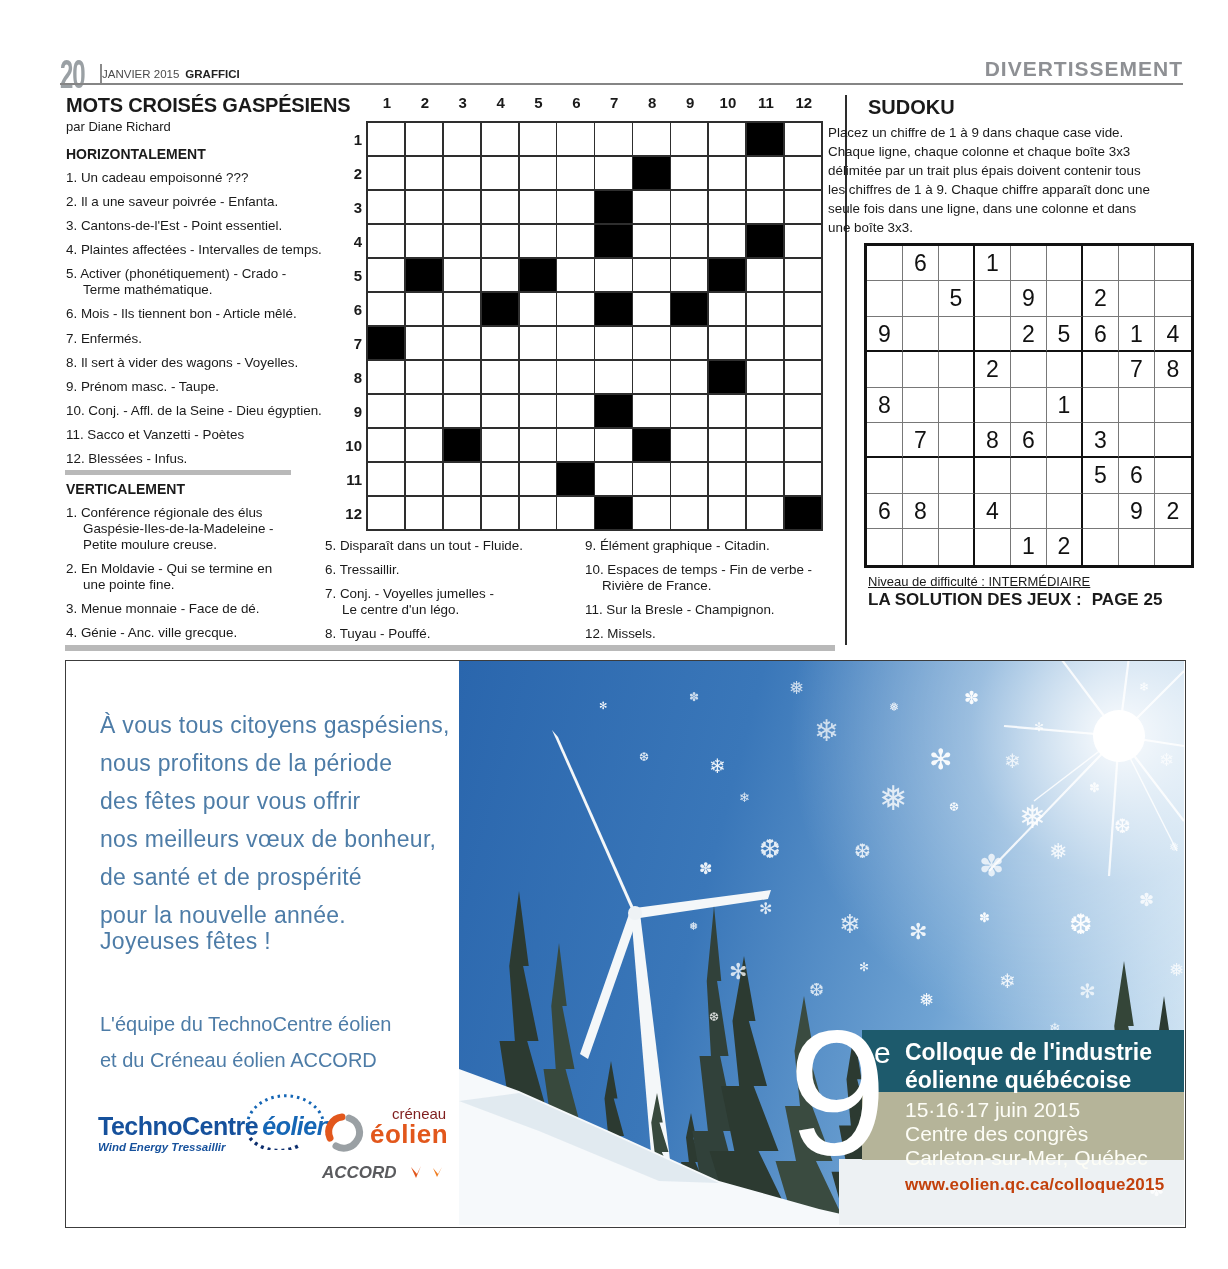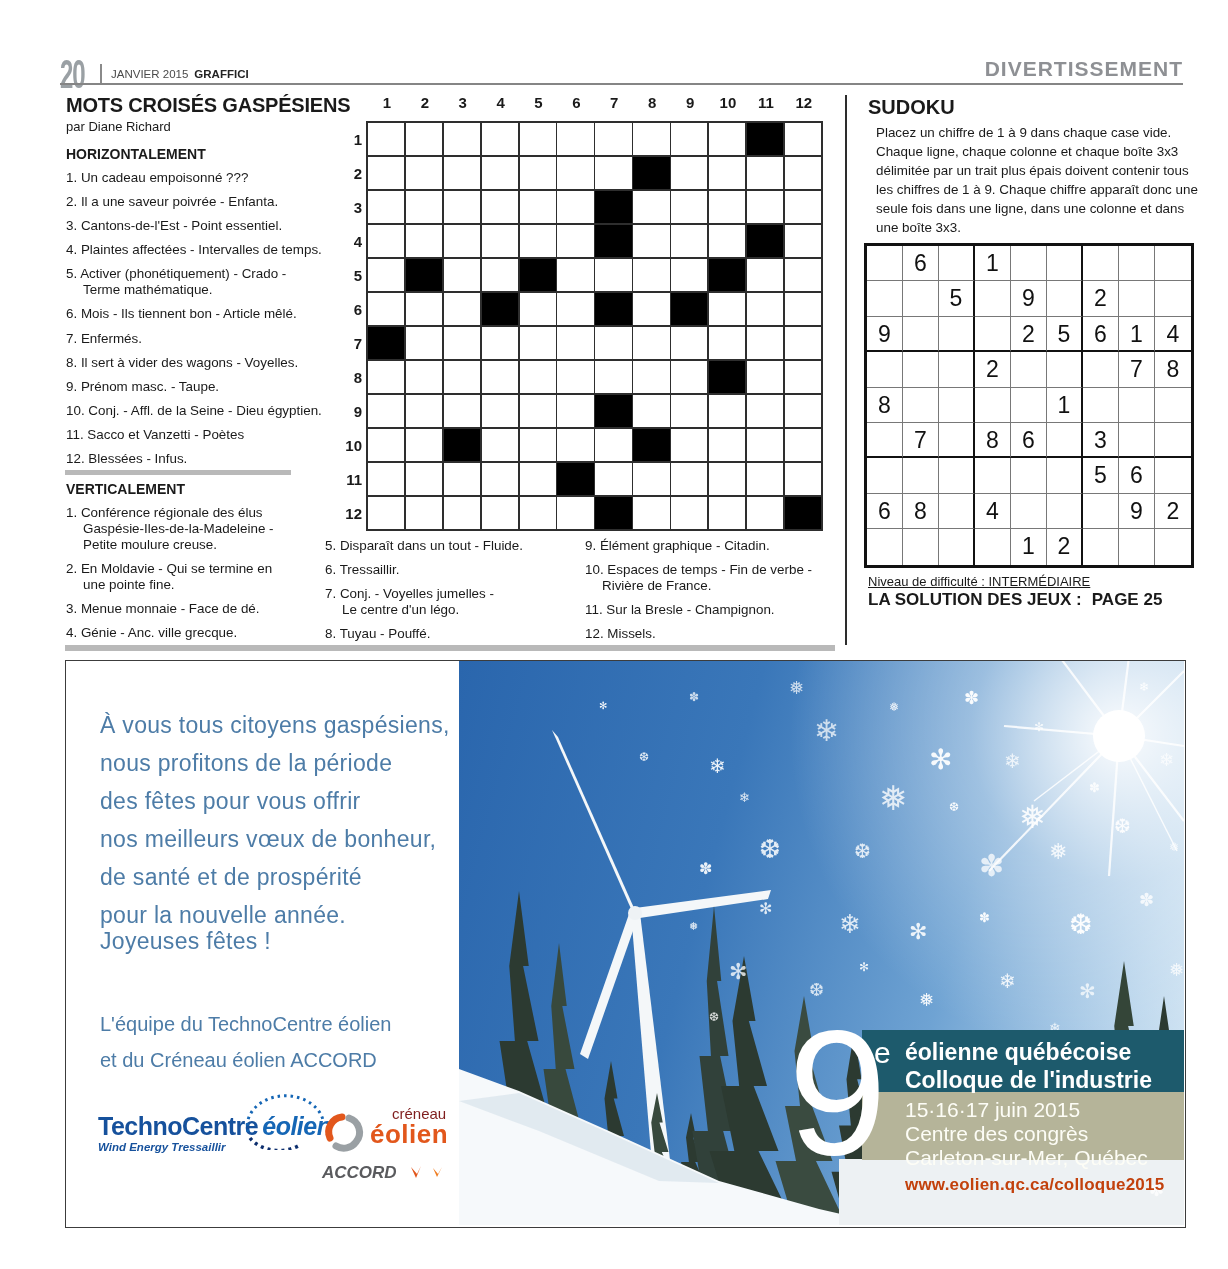--- a/index.html
+++ b/index.html
@@ -4,21 +4,21 @@
 <style>
   html,body{margin:0;padding:0;}
   body{width:1228px;height:1269px;position:relative;background:#fff;
        font-family:"Liberation Sans",sans-serif;color:#1a1a1a;overflow:hidden;}
   .abs{position:absolute;}
 
   
   #page-num{left:60px;top:52px;font-size:40px;font-weight:bold;color:#9aa0a4;
             transform:scaleX(.6);transform-origin:left top;letter-spacing:-2px;}
   #head-meta{left:100px;top:64px;font-size:11.5px;color:#4a4a4a;border-left:2px solid #8a8a8a;
-             padding-left:9px;height:20px;line-height:20px;}
+             height:20px;line-height:20px;}
   #head-meta b{color:#222;margin-left:6px;}
   #section-title{right:45px;top:57px;font-size:21px;font-weight:bold;color:#8e9094;letter-spacing:1px;}
   #head-rule{left:60px;top:83px;width:1123px;height:2px;background:#858585;}
 
   
   #cw-title{left:66px;top:94px;font-size:20px;font-weight:bold;letter-spacing:-.2px;}
   #cw-byline{left:66px;top:119px;font-size:13px;}
   .clue-head{font-size:14px;font-weight:bold;margin:0 0 8px 0;}
   .clue{font-size:13.4px;line-height:1.2;margin:0 0 8px 0;white-space:pre-line;
         padding-left:17px;text-indent:-17px;}
@@ -36,21 +36,21 @@
   #cw-row-labels{left:336px;top:123px;width:26px;}
   #cw-row-labels span{display:block;height:34px;line-height:34px;text-align:right;
                       font-size:15px;font-weight:bold;}
   #cw-grid{left:366px;top:121px;display:grid;grid-template-columns:repeat(12,36.3px);
            grid-auto-rows:32.4px;gap:1.6px;background:#2e2e2e;border:2px solid #2e2e2e;}
   .cw-cell{background:#fff;}
   .cw-cell.black{background:#000;}
 
   
   #su-title{left:868px;top:96px;font-size:20px;font-weight:bold;}
-  #su-instr{left:876px;top:123px;width:324px;font-size:13.4px;line-height:19px;}
+  #su-instr{left:828px;top:123px;width:324px;font-size:13.4px;line-height:19px;}
   #su-grid{left:864px;top:243px;display:grid;grid-template-columns:repeat(9,36px);
            border:3px solid #111;background:#fff;}
   .su-cell{width:36px;height:35.4px;box-sizing:border-box;border-right:1px solid #787878;
            border-bottom:1px solid #787878;text-align:center;line-height:35px;font-size:23px;color:#111;}
   .su-cell.br{border-right:2.5px solid #111;}
   .su-cell.bb{border-bottom:2.5px solid #111;}
   .su-cell.er{border-right:none;}
   .su-cell.eb{border-bottom:none;}
   #su-diff{left:868px;top:574px;font-size:13px;text-decoration:underline;}
   #su-sol{left:868px;top:590px;font-size:17px;font-weight:bold;}
@@ -564,21 +564,21 @@
       <span class="flake" style="left: 600px; top: 440px; font-size: 12px; opacity: 0.87;">❄</span>
       <span class="flake" style="left: 230px; top: 260px; font-size: 11px; opacity: 0.94;">❅</span>
     </div>
 </div>
 
 <div class="abs" id="teal-band"></div>
 <div class="abs" id="olive-band"></div>
 <div class="abs" id="big-nine">9</div>
 <div class="abs" id="ordinal-e">e</div>
 <div class="abs" id="ev-title">
+  <div>Colloque de l'industrie</div>
   <div>éolienne québécoise</div>
-  <div>Colloque de l'industrie</div>
 </div>
 <div class="abs" id="ev-when">
   <div>15·16·17 juin 2015</div>
   <div>Centre des congrès</div>
   <div>Carleton-sur-Mer, Québec</div>
 </div>
 <div class="abs" id="ev-url">www.eolien.qc.ca/colloque2015</div>
 
 </body></html>

